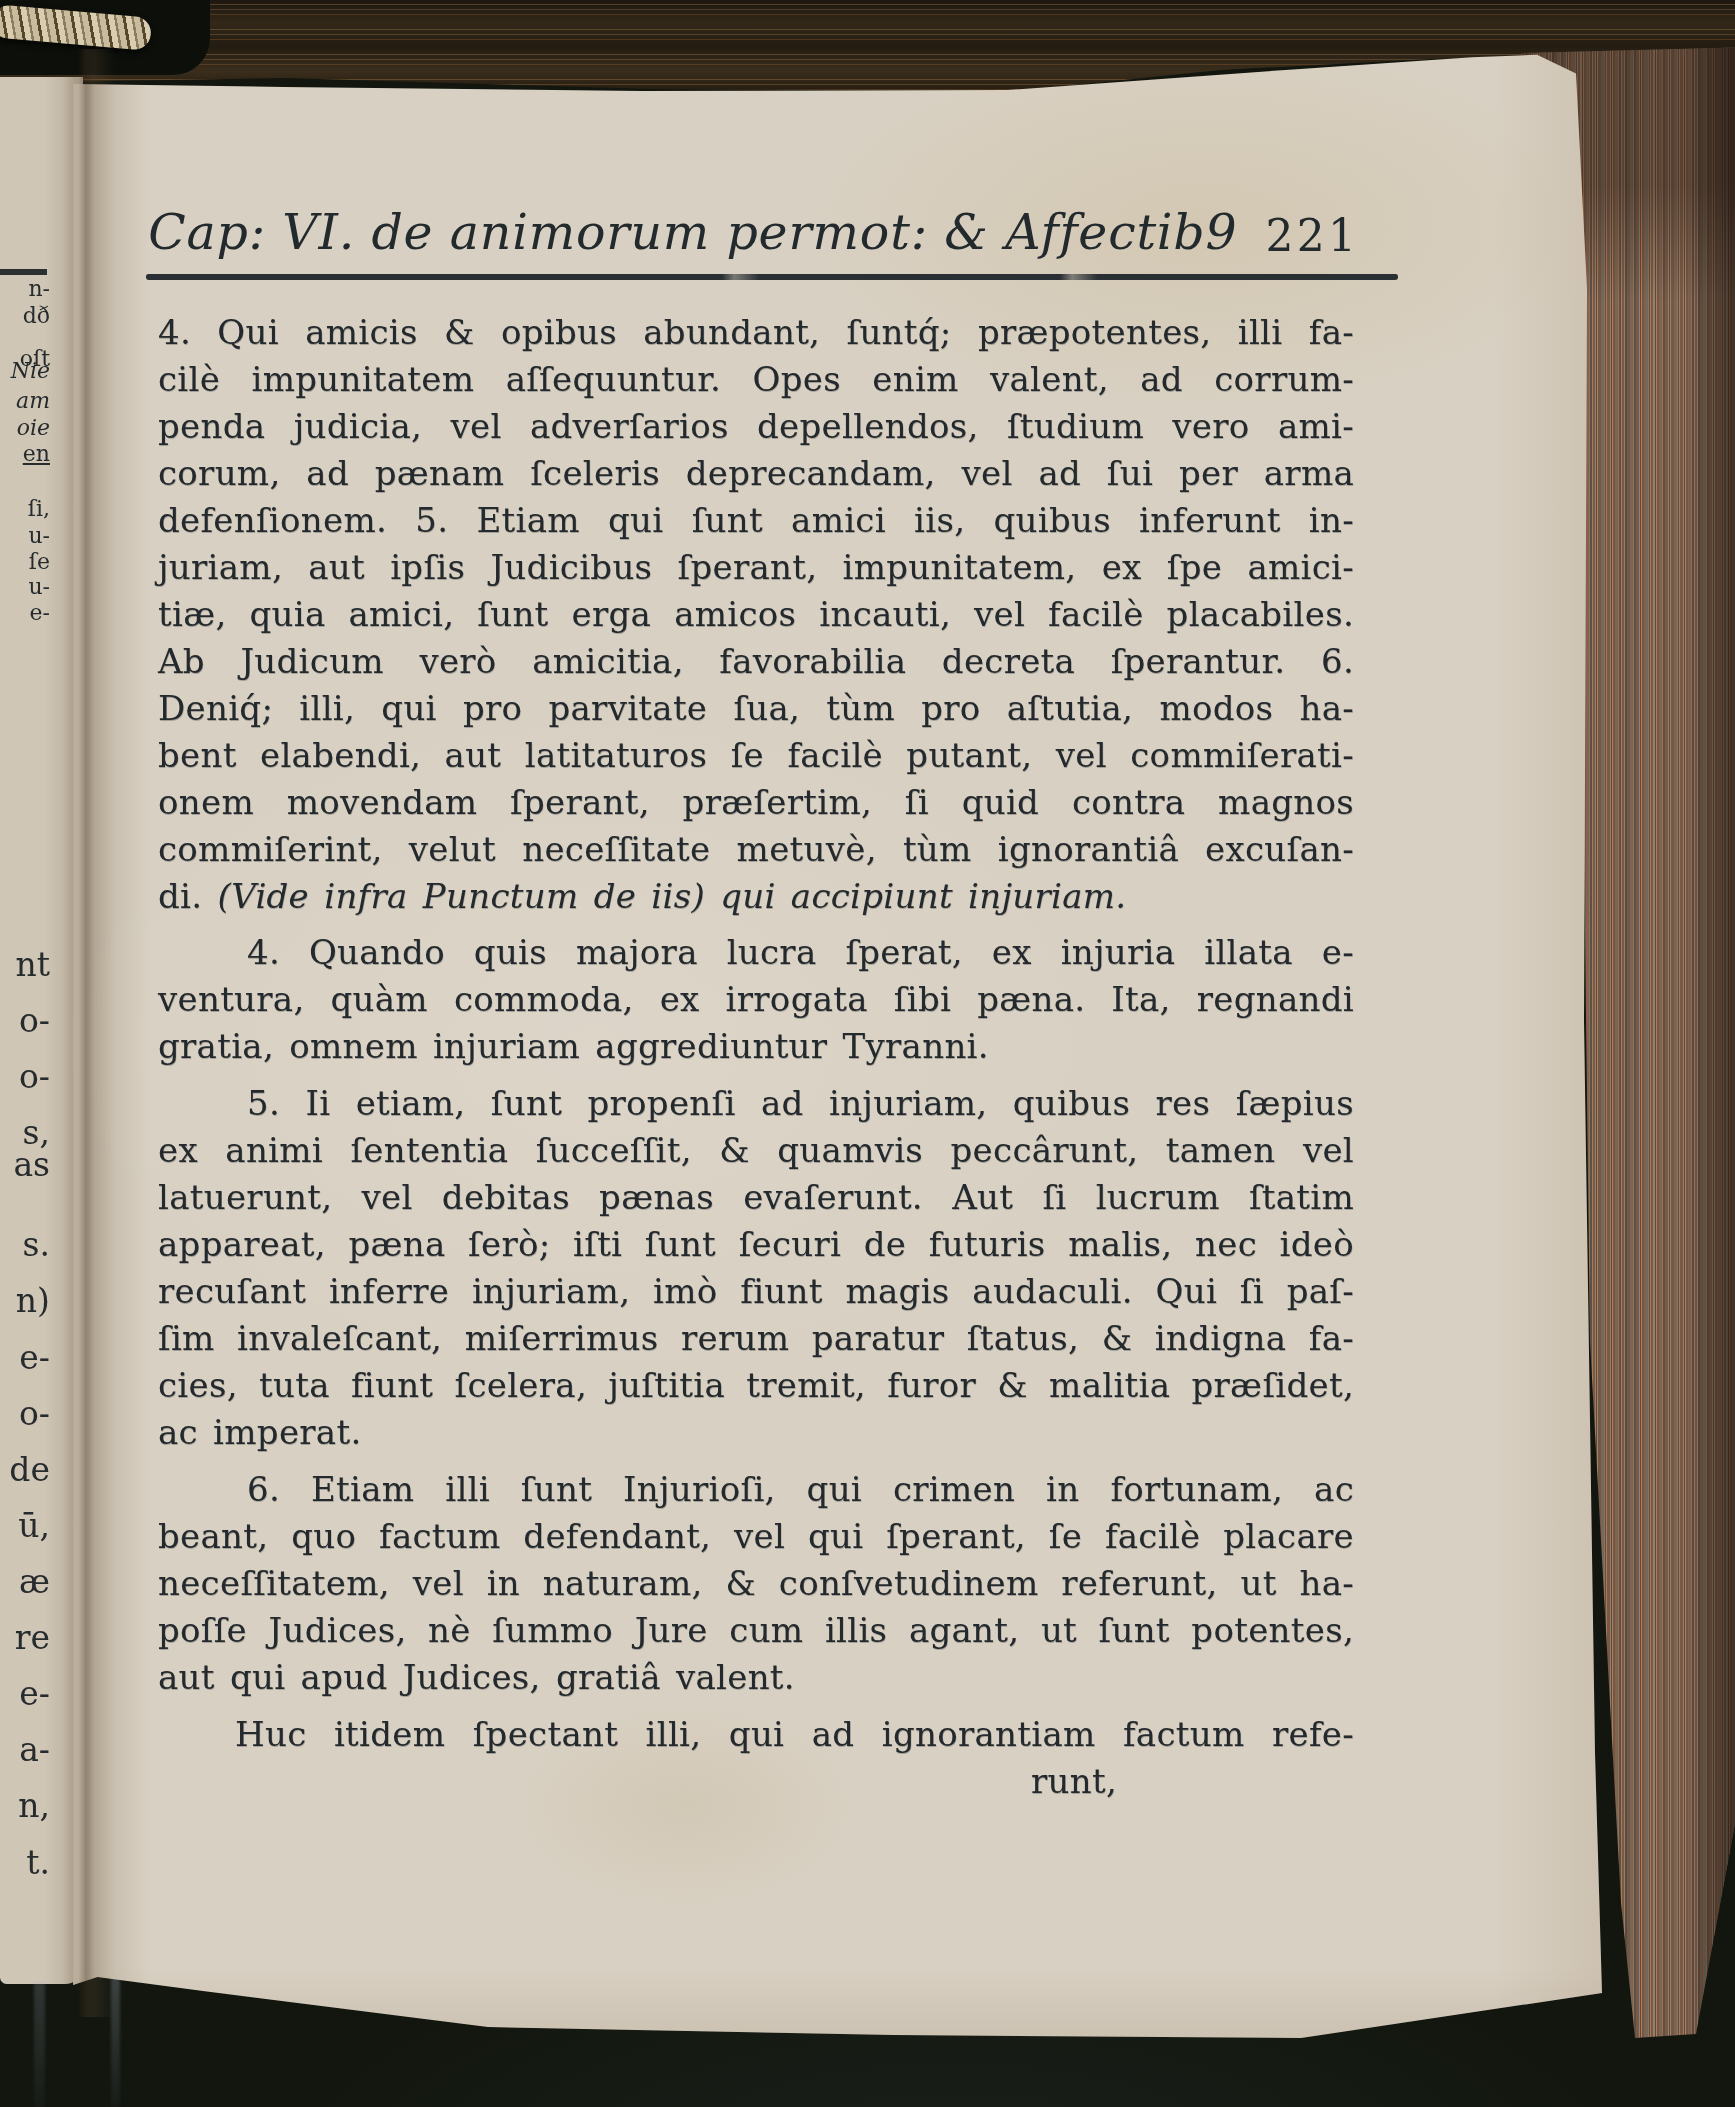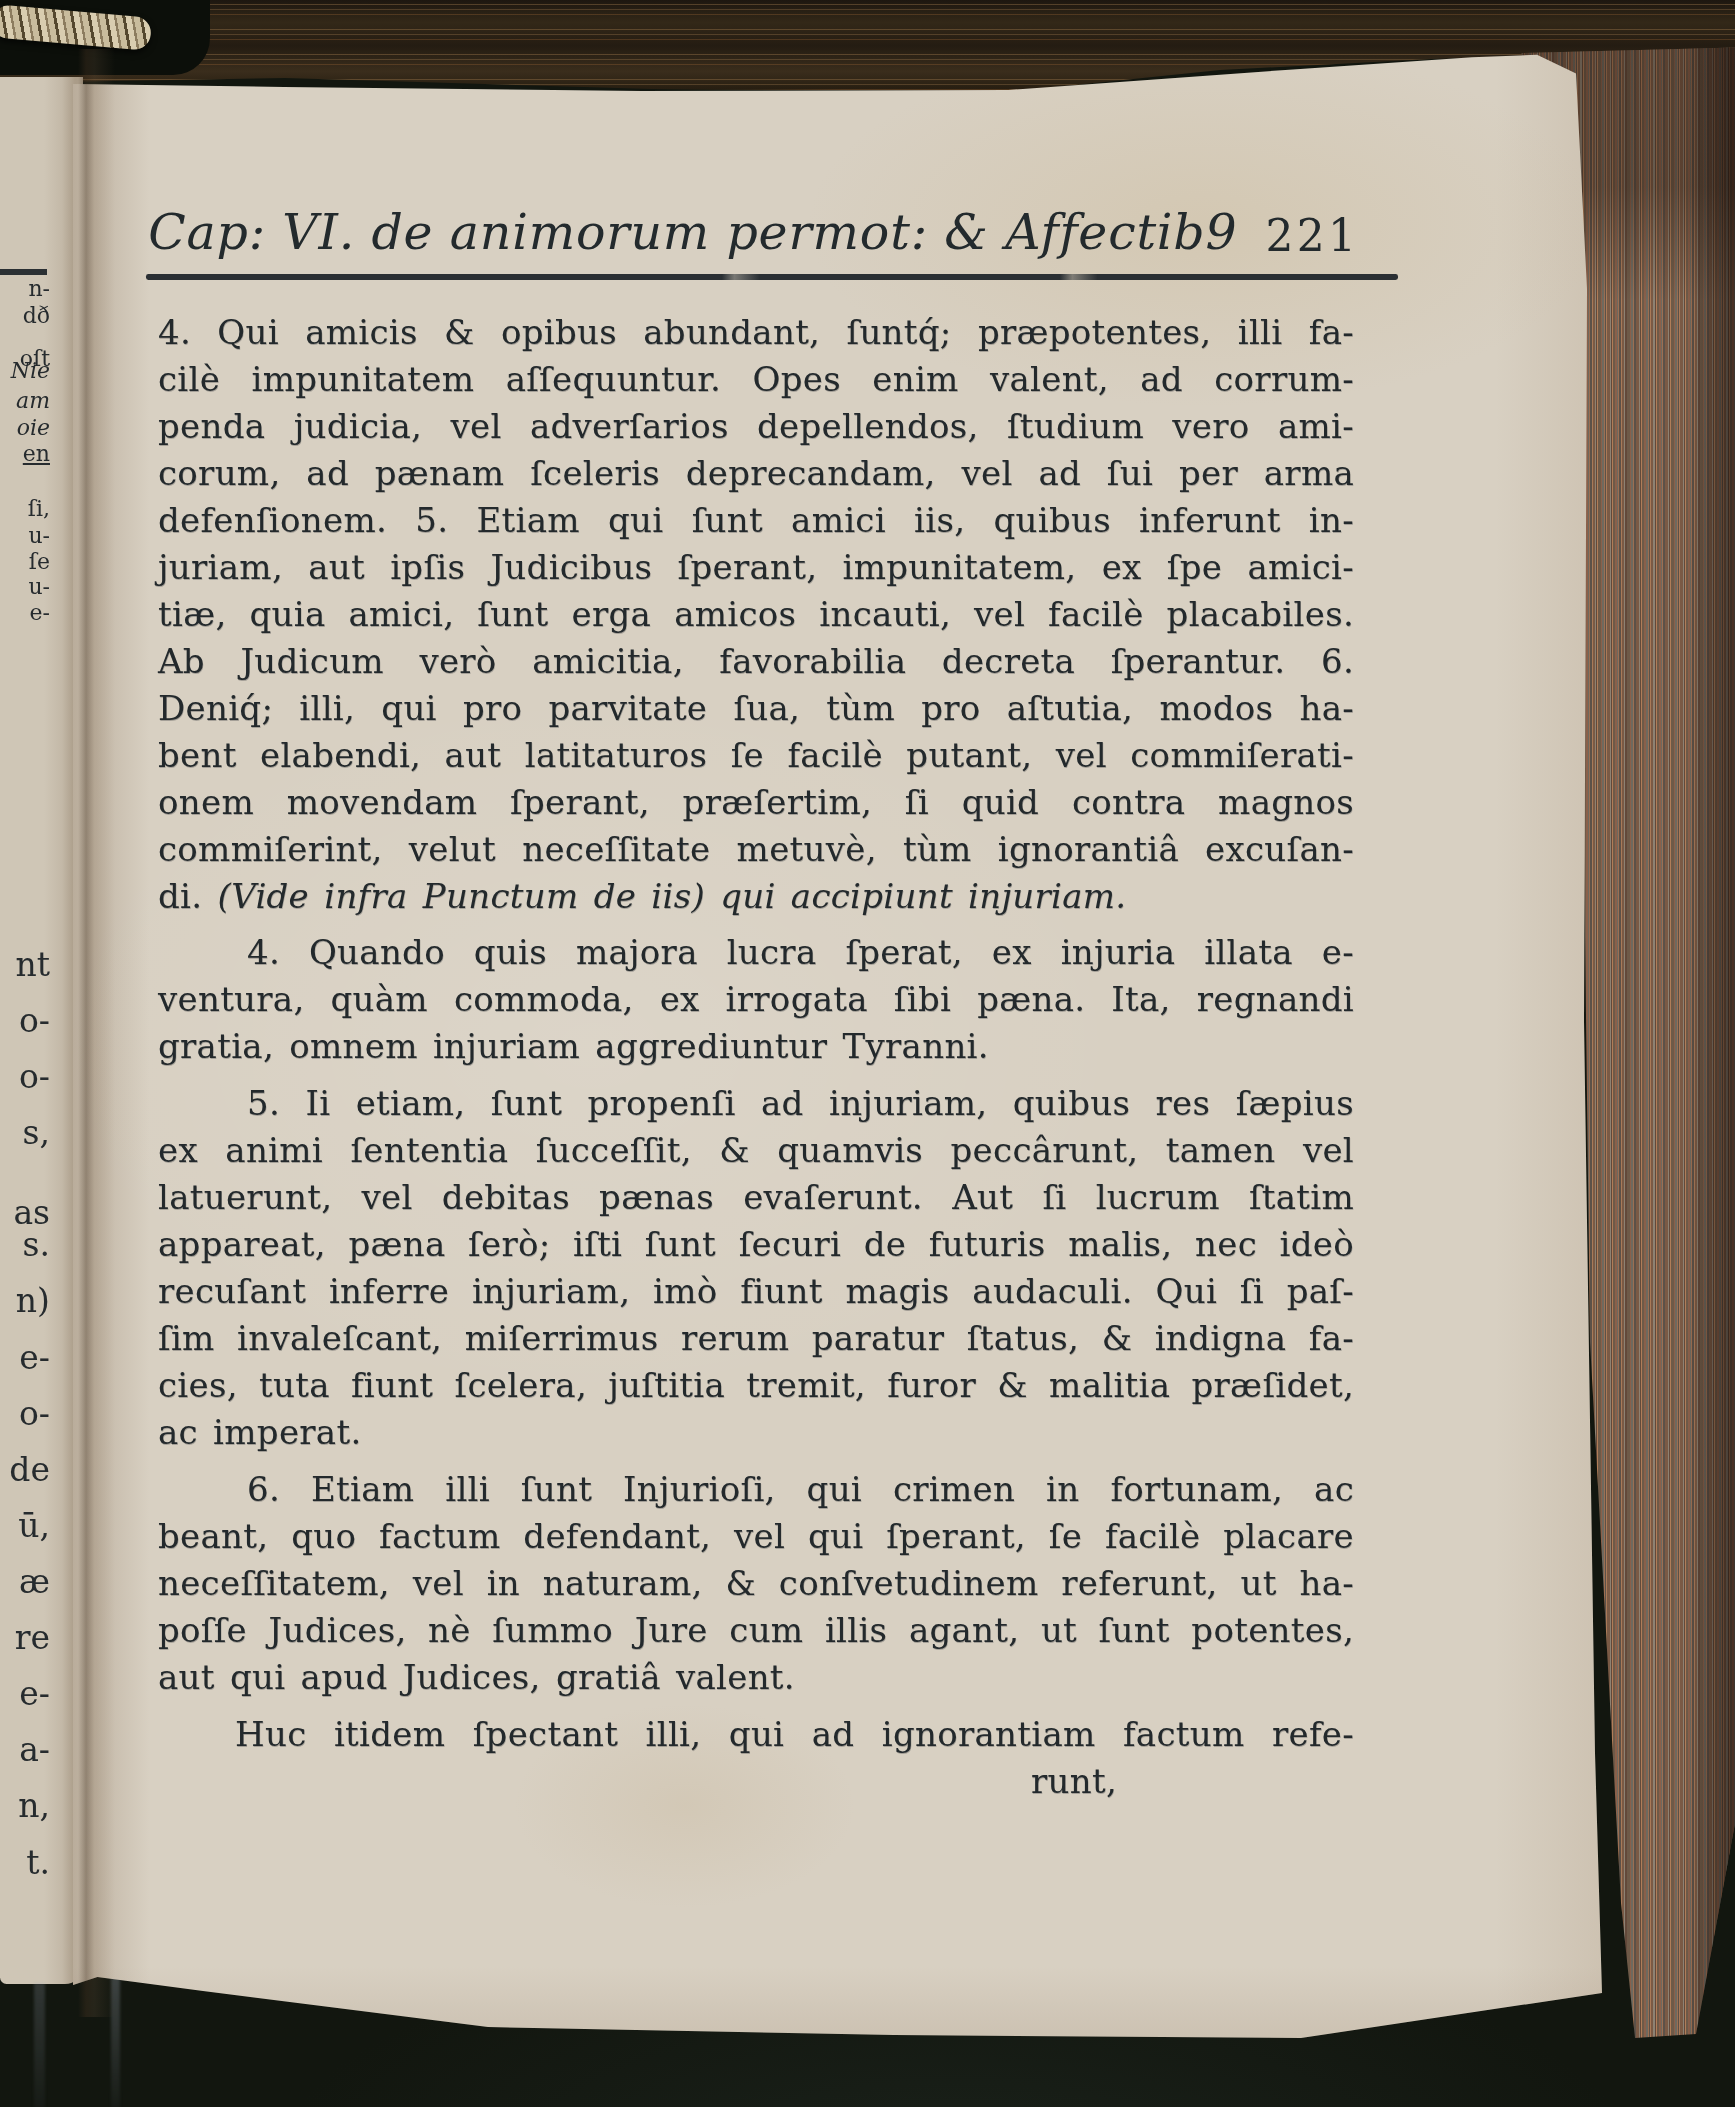--- a/index.html
+++ b/index.html
@@ -129,21 +129,21 @@
       <div class="frag small" style="top: 364px; text-decoration: underline;"><span>en</span></div>
       <div class="frag small" style="top: 419px;"><span>ſi,</span></div>
       <div class="frag small" style="top: 446px;"><span>u-</span></div>
       <div class="frag small" style="top: 472px;"><span>ſe</span></div>
       <div class="frag small" style="top: 497px;"><span>u-</span></div>
       <div class="frag small" style="top: 523px;"><span>e-</span></div>
       <div class="frag big" style="top: 868px;"><span>nt</span></div>
       <div class="frag big" style="top: 924px;"><span>o-</span></div>
       <div class="frag big" style="top: 980px;"><span>o-</span></div>
       <div class="frag big" style="top: 1036px;"><span>s,</span></div>
-      <div class="frag big" style="top: 1116px;"><span>as</span></div>
+      <div class="frag big" style="top: 1068px;"><span>as</span></div>
       <div class="frag big" style="top: 1148px;"><span>s.</span></div>
       <div class="frag big" style="top: 1204px;"><span>n)</span></div>
       <div class="frag big" style="top: 1261px;"><span>e-</span></div>
       <div class="frag big" style="top: 1317px;"><span>o-</span></div>
       <div class="frag big" style="top: 1373px;"><span>de</span></div>
       <div class="frag big" style="top: 1429px;"><span>ū,</span></div>
       <div class="frag big" style="top: 1485px;"><span>æ</span></div>
       <div class="frag big" style="top: 1541px;"><span>re</span></div>
       <div class="frag big" style="top: 1597px;"><span>e-</span></div>
       <div class="frag big" style="top: 1653px;"><span>a-</span></div>

